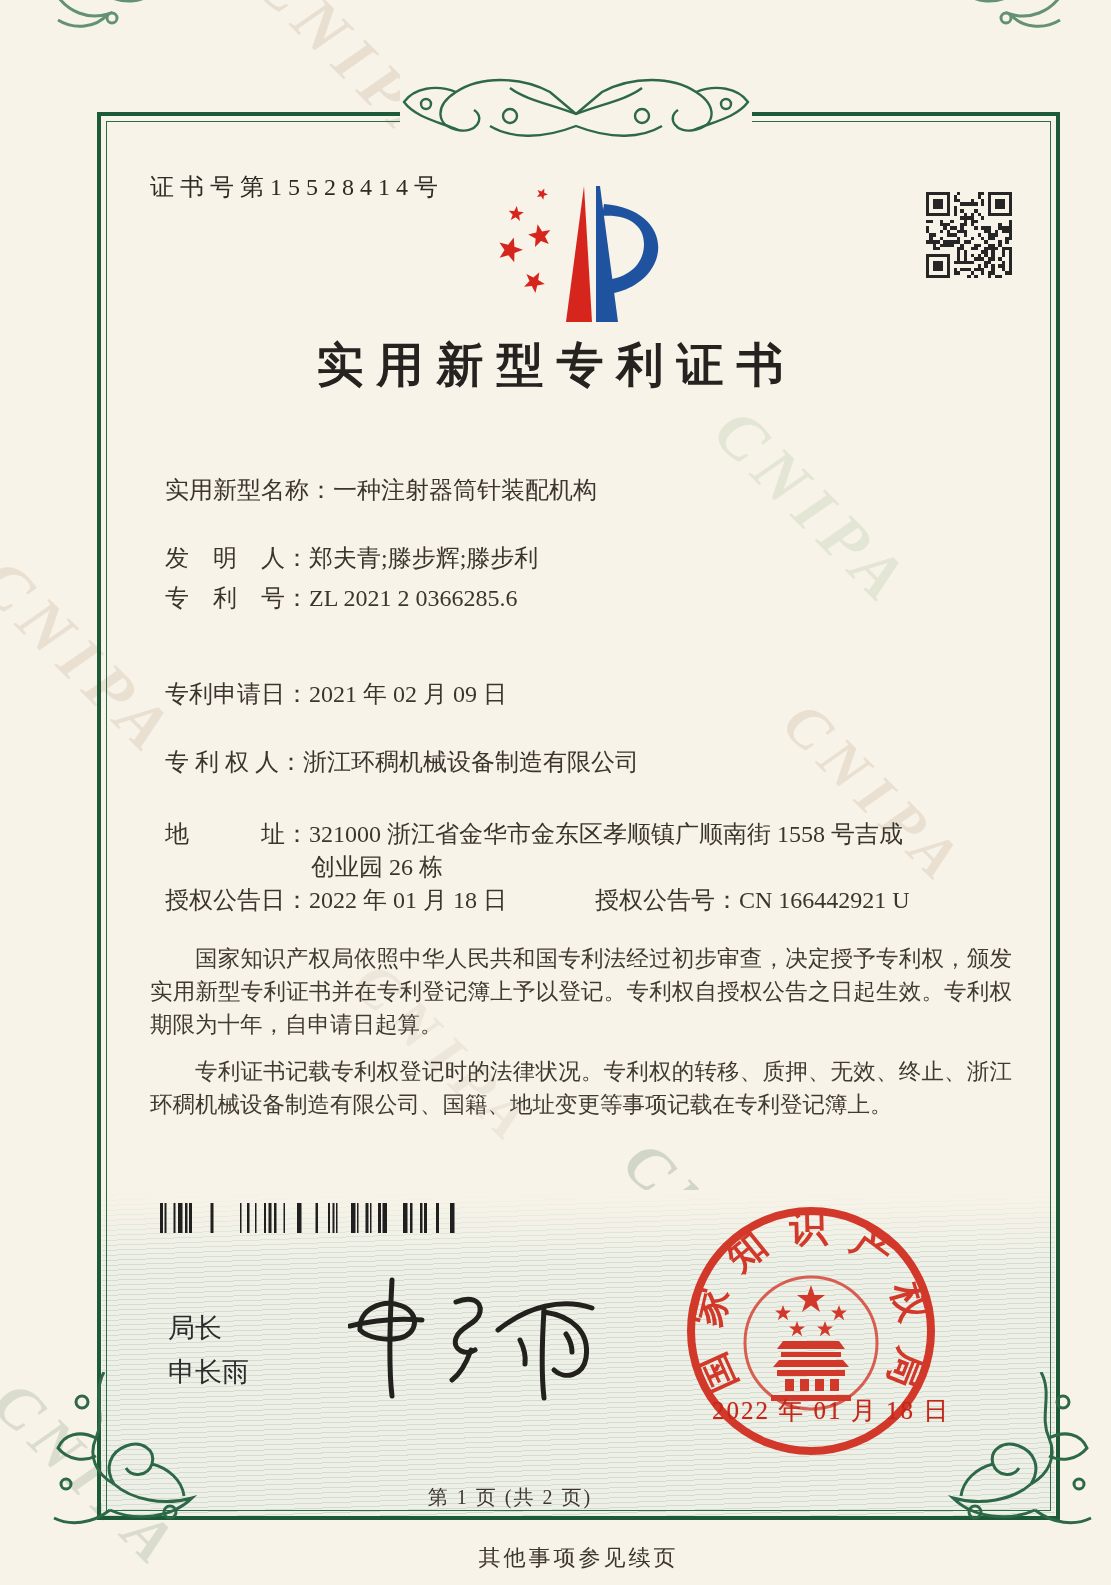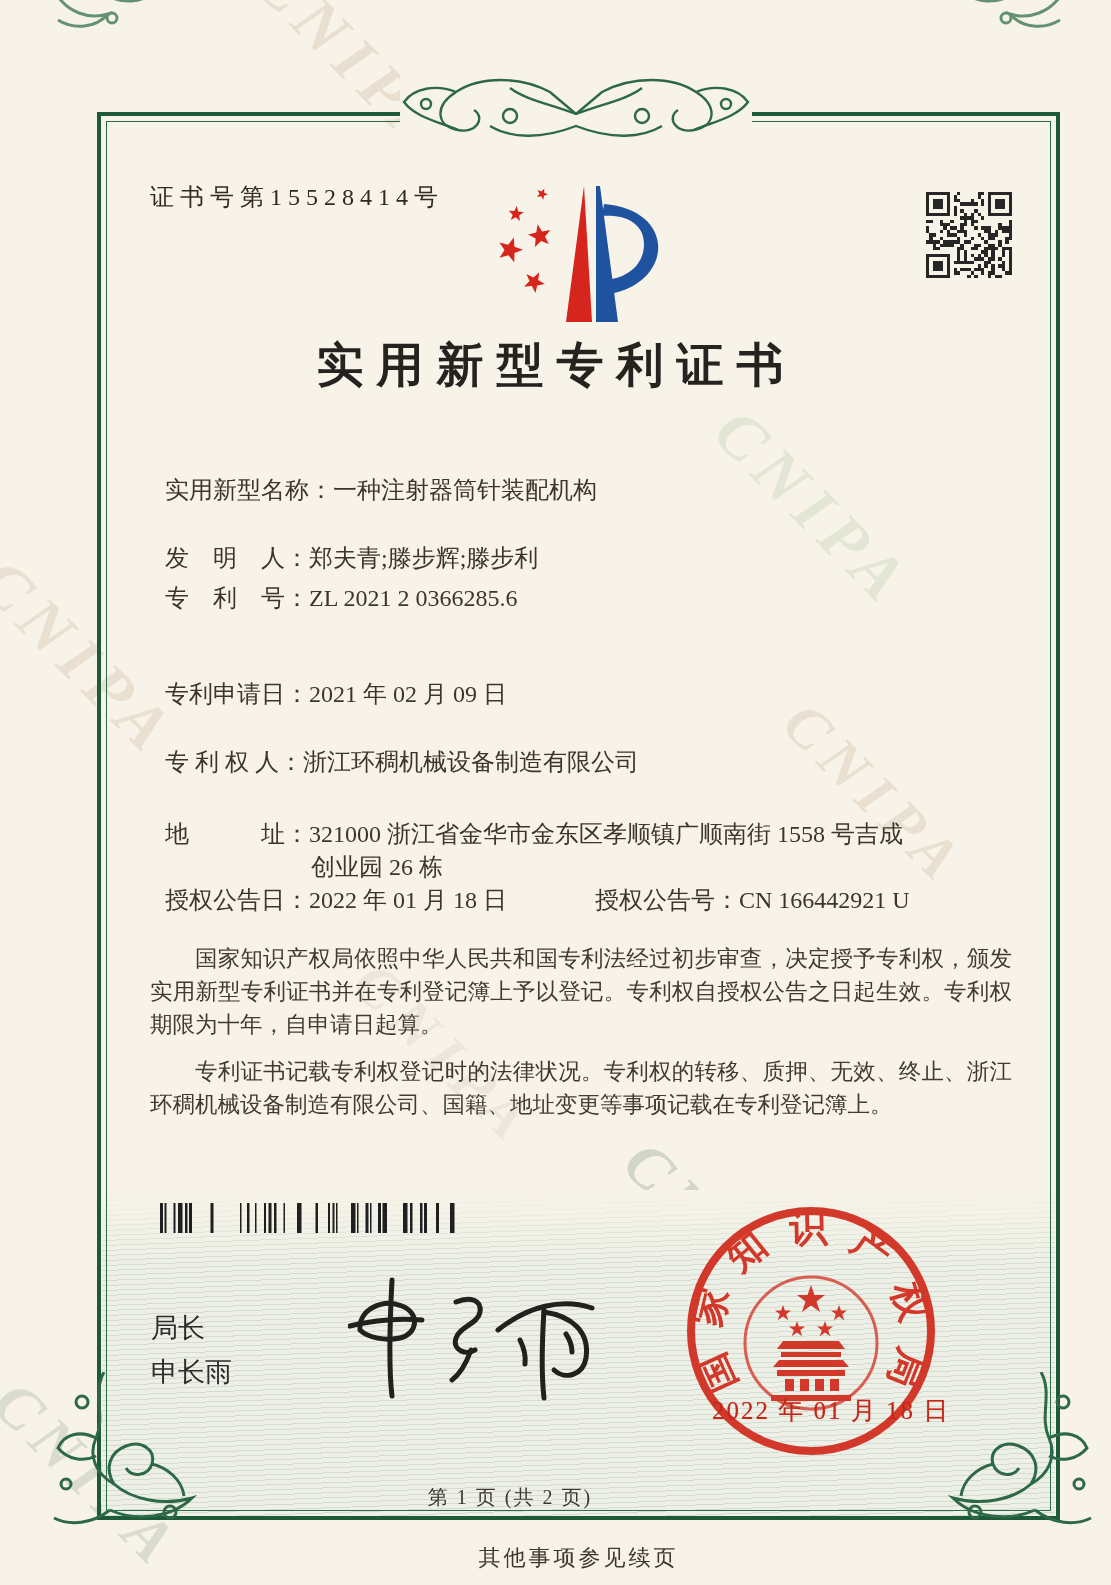--- a/index.html
+++ b/index.html
@@ -36,39 +36,39 @@
       repeating-linear-gradient(178deg,
         rgba(140,170,145,.28) 0px, rgba(140,170,145,.28) 1px,
         rgba(244,245,238,0) 1px, rgba(244,245,238,0) 5px),
       #eef0e7;
   }
   .guilloche::before{
     content:"";position:absolute;left:0;top:0;right:0;height:70px;
     background:linear-gradient(#f8f3e8,rgba(248,243,232,0));
   }
   
-  .cert-no{position:absolute;left:150px;top:181px;font-size:24px;
+  .cert-no{position:absolute;left:150px;top:171px;font-size:24px;
     letter-spacing:6px;color:#2f2a24;}
   .logo{position:absolute;left:488px;top:178px;width:185px;height:150px;}
   .qr{position:absolute;left:926px;top:192px;width:86px;height:86px;}
   .title{position:absolute;left:97px;top:334px;width:919px;text-align:center;
     font-size:47px;font-weight:bold;letter-spacing:13px;color:#262220;}
   
   .field{position:absolute;left:165px;font-size:24px;color:#3b352e;white-space:nowrap;}
   .field .lab{display:inline-block;}
   .grant .lab2{position:absolute;left:430px;top:0;}
   .addr2{position:absolute;left:146px;top:33px;}
   
   .paras{position:absolute;left:150px;top:938px;width:862px;
     font-size:22.5px;line-height:33px;text-align:justify;color:#413a32;}
   .paras p{margin:4px 0 14px 0;text-indent:2em;}
   
   .barcode{position:absolute;left:160px;top:1203px;width:302px;height:30px;}
   
-  .signer{position:absolute;left:151px;top:1306px;
+  .signer{position:absolute;left:168px;top:1306px;
     font-family:"Liberation Sans","DejaVu Sans",sans-serif;
     font-size:27px;color:#2c2c2c;line-height:44px;}
   .signature{position:absolute;left:348px;top:1268px;width:250px;height:140px;}
   
   .seal{position:absolute;left:683px;top:1203px;width:256px;height:256px;opacity:.92;}
   .seal-date{position:absolute;left:712px;top:1394px;width:220px;
     font-size:25px;color:#c4261a;letter-spacing:2px;white-space:nowrap;
     text-shadow:0 0 1px rgba(196,38,26,.4);}
   
   .page-no{position:absolute;left:97px;top:1484px;width:826px;text-align:center;

